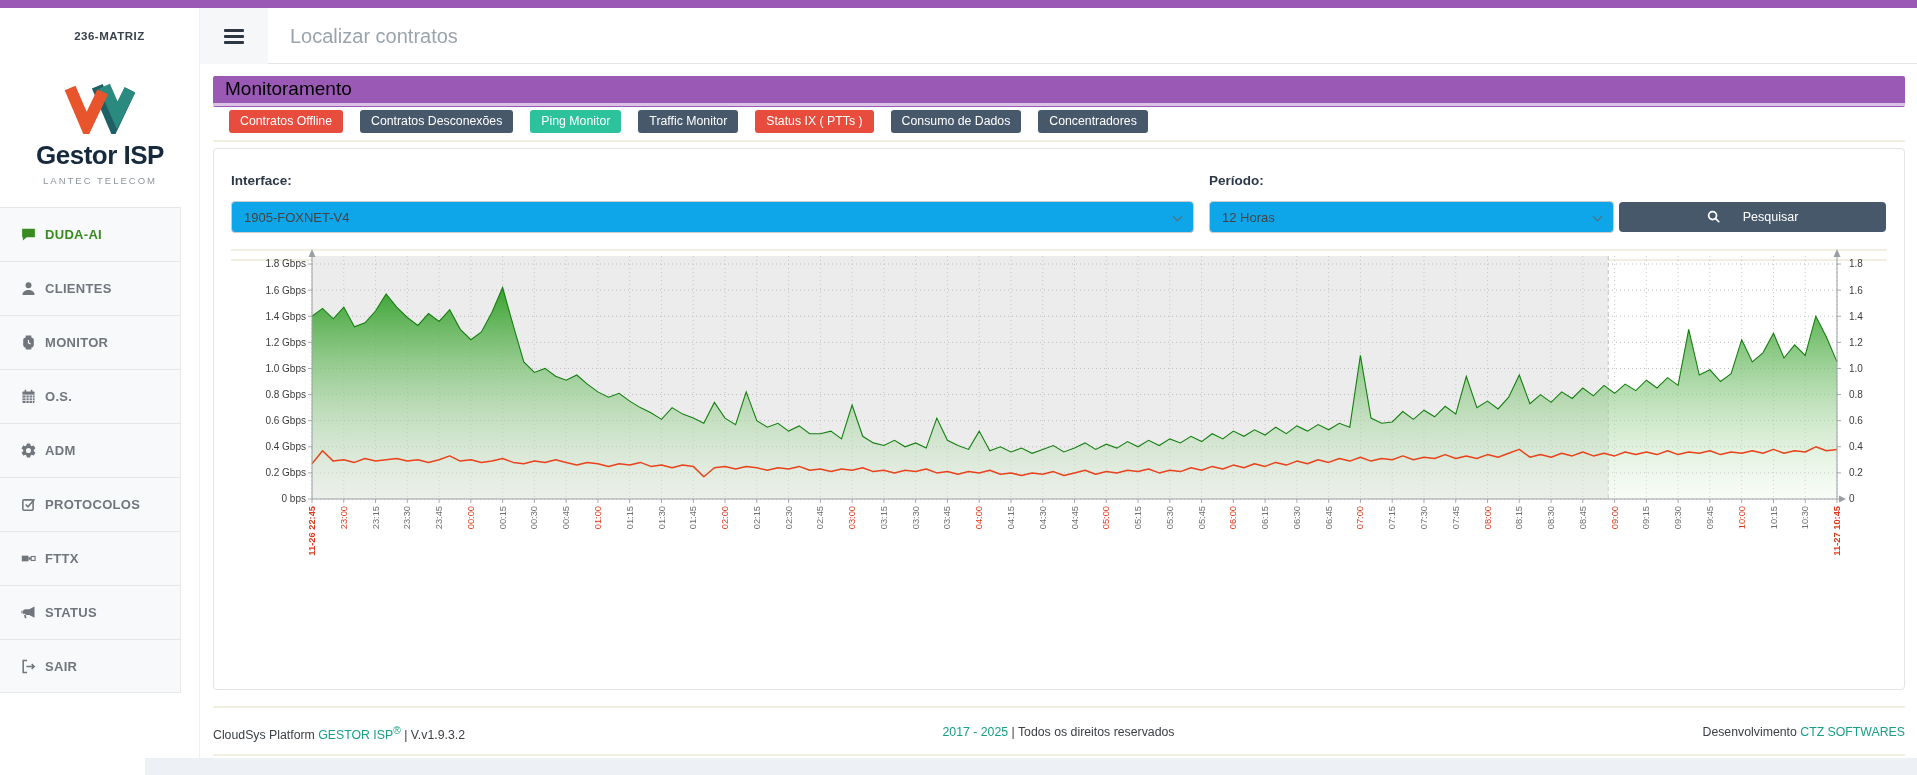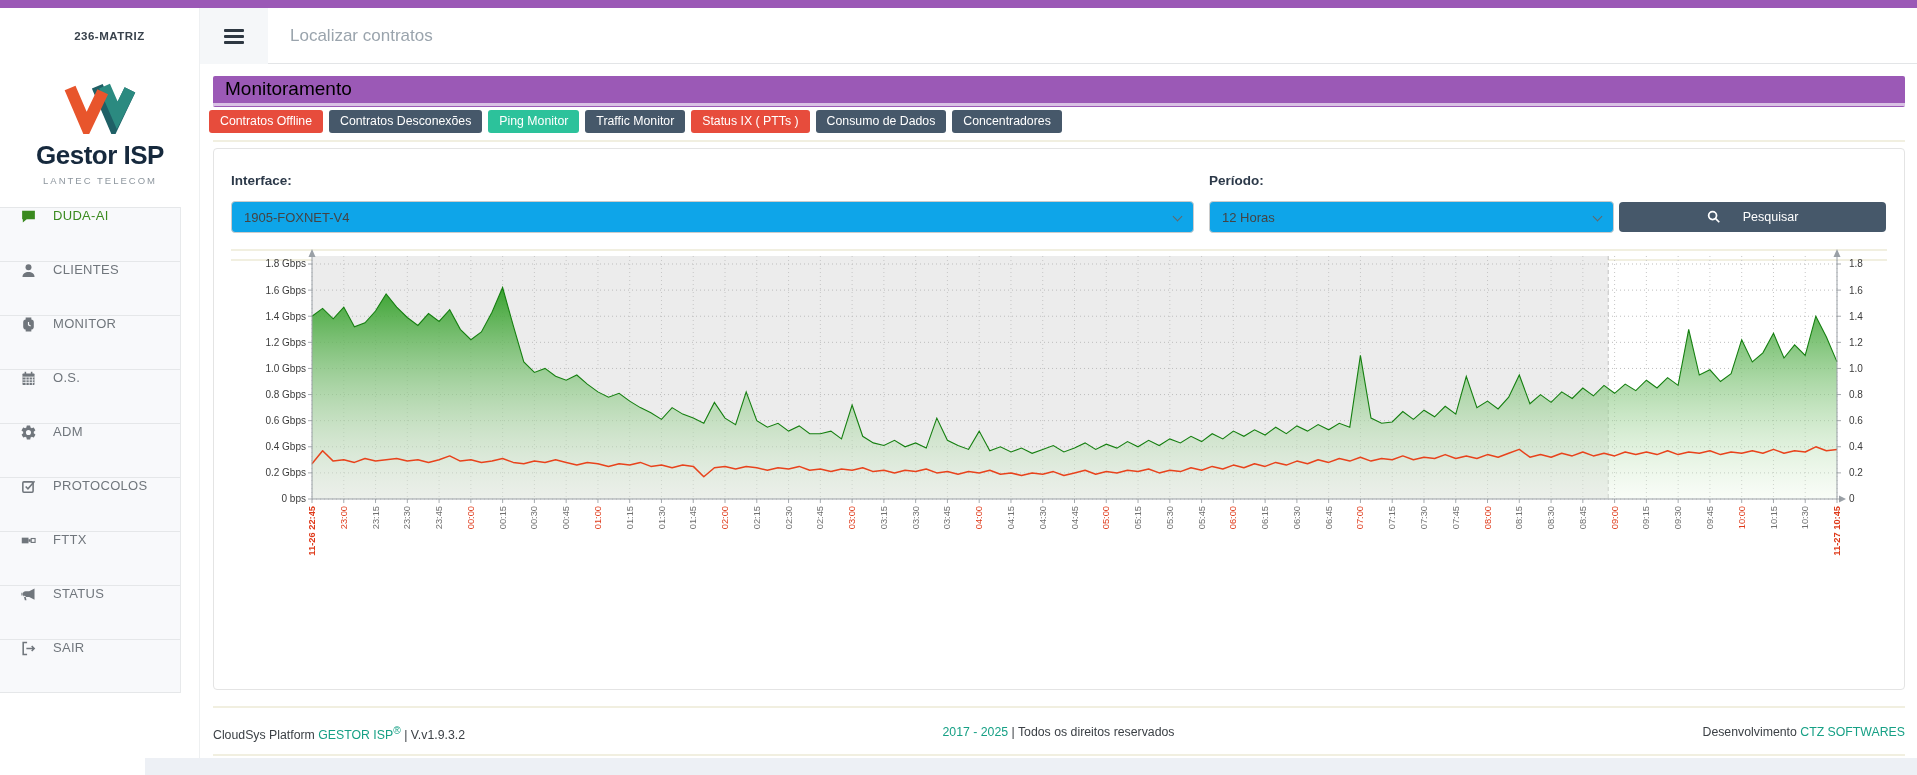--- a/index.html
+++ b/index.html
@@ -9,42 +9,42 @@
   
   .topstrip{position:absolute;left:0;top:0;width:1917px;height:8px;background:#9b59b6;}
 
   
   .header{position:absolute;left:0;top:8px;width:1917px;height:56px;background:#fff;border-bottom:1px solid #e3e5e7;}
   .sb-head{position:absolute;left:0;top:0;width:200px;height:56px;display:flex;align-items:center;justify-content:center;
            font-size:11.5px;font-weight:bold;color:#39424c;letter-spacing:.5px;border-right:1px solid #eef0f2;background:#fff;padding-left:20px;}
   .burger{position:absolute;left:200px;top:0;width:68px;height:56px;background:#f5f7f9;display:flex;flex-direction:column;
           align-items:center;justify-content:center;gap:3px;cursor:pointer;}
   .burger i{display:block;width:20px;height:3px;background:#2e3842;border-radius:1px;}
-  .search{position:absolute;left:288px;top:6px;width:720px;height:44px;border:none;outline:none;font-size:17px;color:#0369a1;background:transparent;}
+  .search{position:absolute;left:288px;top:6px;width:720px;height:44px;border:none;outline:none;font-size:20px;color:#0369a1;background:transparent;}
   .search::placeholder{color:#9aa4ad;}
 
   
   .aside{position:absolute;left:0;top:64px;width:200px;height:711px;background:#fff;border-right:1px solid #eef0f1;}
   .logo-wrap{position:absolute;left:0;top:18px;width:200px;text-align:center;}
   .logo-title{margin-top:2px;font-size:26px;font-weight:bold;color:#16293d;letter-spacing:-.5px;}
   .logo-sub{margin-top:4px;font-size:9.5px;color:#8d969e;letter-spacing:2px;}
   .menu{position:absolute;left:0;top:143px;width:181px;background:#f8f9fb;border-right:1px solid #e7e9eb;}
-  .menu-item{height:54px;border-top:1px solid #e5e7e9;display:flex;align-items:flex-start;padding-left:20px;gap:16px;
-             font-size:13px;font-weight:normal;color:#70767c;letter-spacing:.3px;cursor:pointer;}
+  .menu-item{height:54px;border-top:1px solid #e5e7e9;display:flex;align-items:center;padding-left:20px;gap:8px;
+             font-size:13px;font-weight:bold;color:#70767c;letter-spacing:.3px;cursor:pointer;}
   .menu-item:last-child{border-bottom:1px solid #e5e7e9;}
   .menu-item .mi-icon{width:17px;height:17px;display:inline-flex;}
   .menu-item .mi-icon svg{width:17px;height:17px;}
   .menu-item.active{color:#3a8a1f;}
 
   
   .main{position:absolute;left:200px;top:64px;width:1717px;height:711px;background:#fff;}
   .mon-bar{position:absolute;left:13px;top:12px;width:1692px;height:31px;background:#9b59b6;color:#000000;
            font-size:19px;line-height:25px;padding-left:12px;border-radius:2px;}
   .mon-strip{position:absolute;left:13px;top:39px;width:1692px;height:3px;background:#d9c2e4;}
-  .btnrow{position:absolute;left:9px;top:46px;display:flex;gap:6px;align-items:center;}
+  .btnrow{position:absolute;left:29px;top:46px;display:flex;gap:17px;align-items:center;}
   .mbtn{height:23px;line-height:23px;padding:0 11px;border:none;border-radius:3px;color:#fff;font-size:12.3px;cursor:pointer;}
   .hr-cream{position:absolute;height:2px;background:#f1efe0;border:none;margin:0;}
 
   .card{position:absolute;left:13px;top:84px;width:1692px;height:542px;background:#fff;border:1px solid #e4e4e4;border-radius:4px;}
   .f-label{position:absolute;font-size:13.5px;font-weight:bold;color:#2c3949;}
   .sel{position:absolute;height:32px;border:1px solid #ccc;border-radius:4px;background:#0ea5e9;display:flex;align-items:center;
        padding:0 12px;font-size:13px;color:#444;cursor:pointer;}
   .sel .chev{position:absolute;right:12px;top:11px;width:7px;height:7px;border-right:1.6px solid #666;border-bottom:1.6px solid #666;transform:rotate(45deg);}
   .pesq{position:absolute;left:1405px;top:53px;width:267px;height:30px;background:#46586a;border:none;border-radius:4px;
         color:#fff;font-size:12.5px;display:flex;align-items:center;justify-content:center;gap:22px;cursor:pointer;}

